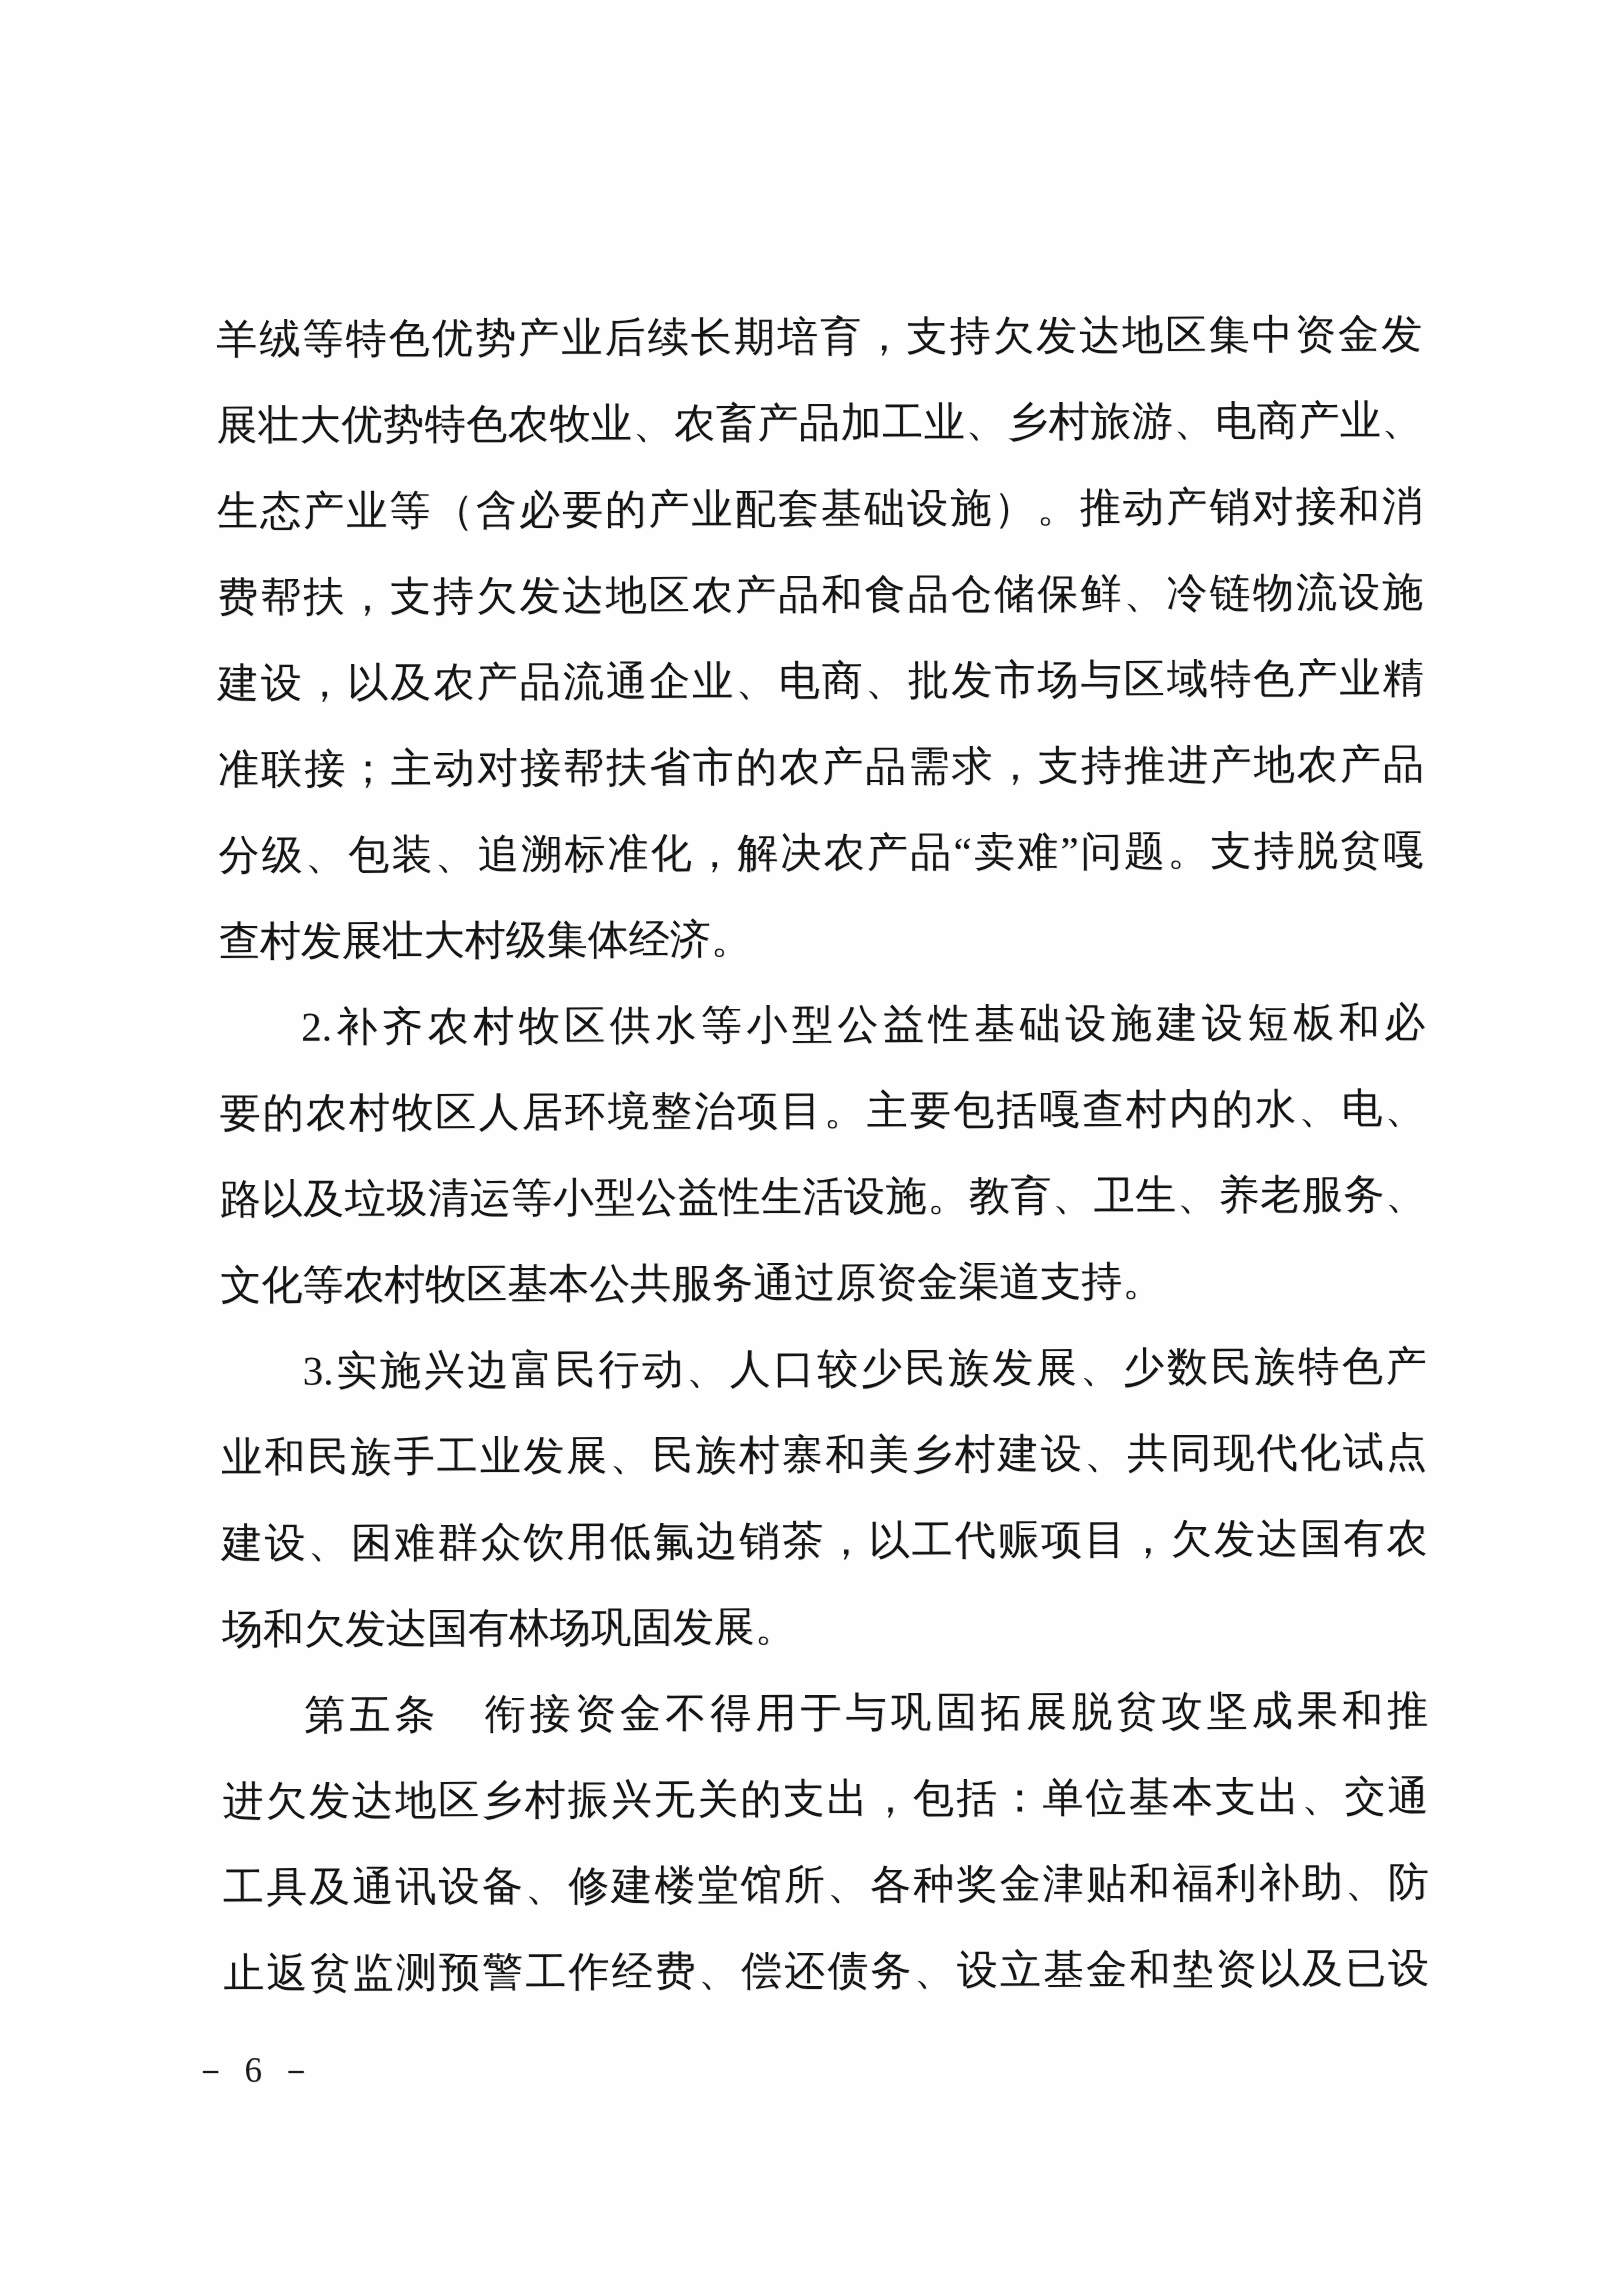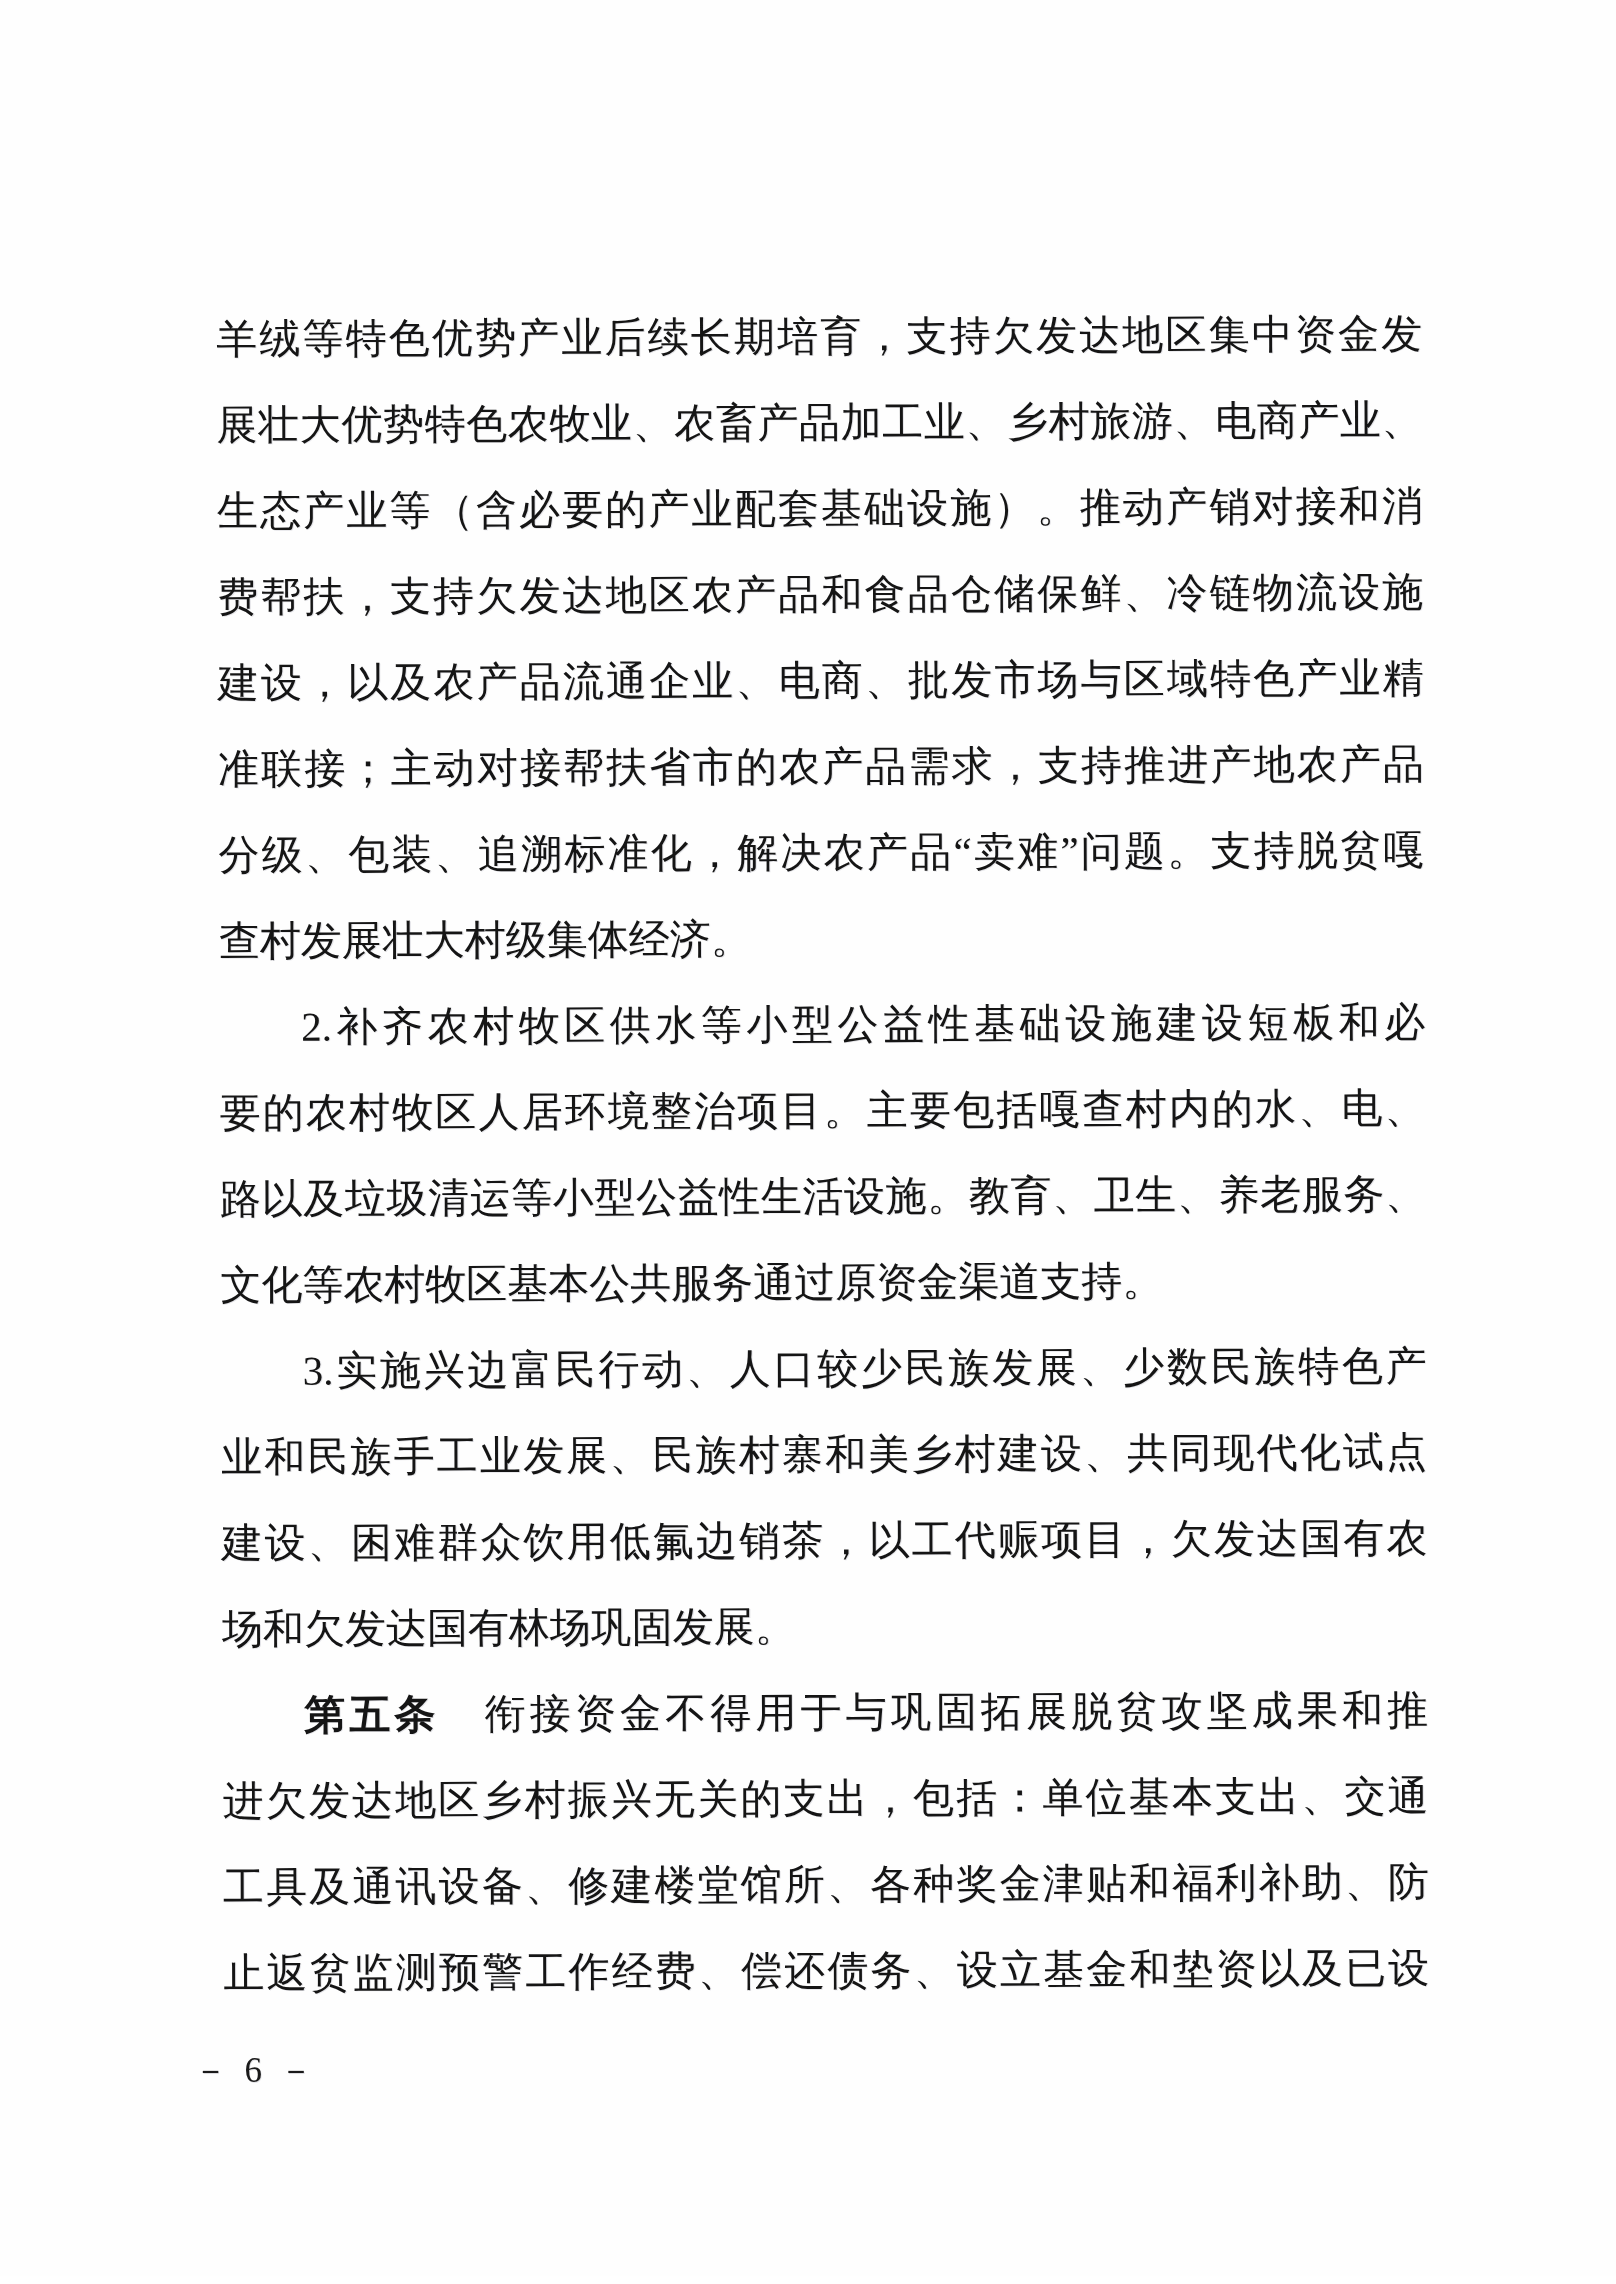--- a/index.html
+++ b/index.html
@@ -37,21 +37,21 @@
     white-space: normal;
     text-shadow: 1px 0.7px 0 rgba(40, 40, 70, 0.12);
   }
   .line.para-end {
     text-align-last: left;
   }
   .line.indent {
     text-indent: 82px;
   }
   .bold {
-    font-weight: 700;
+    font-weight: 400;
   }
   .footer {
     position: absolute;
     left: 193px;
     top: 2045px;
     font-size: 35px;
     line-height: 52px;
     color: #1a1a1a;
     letter-spacing: 3.9px;
     text-shadow: 0.7px 0.7px 0 rgba(40, 40, 70, 0.12);

